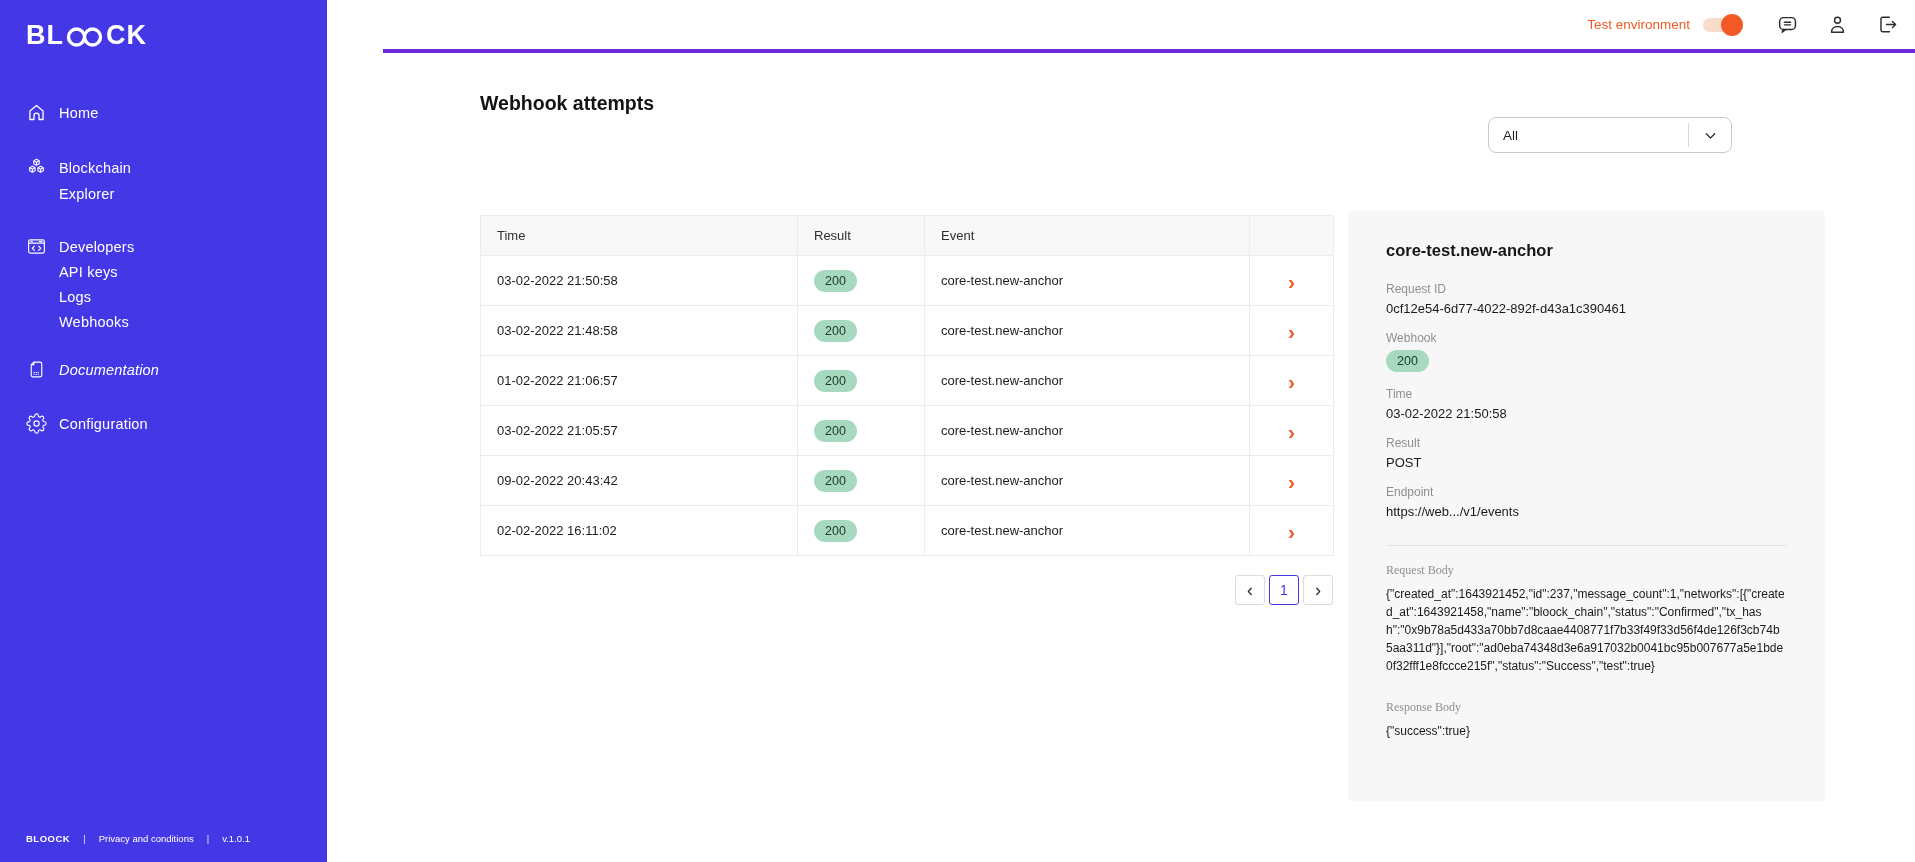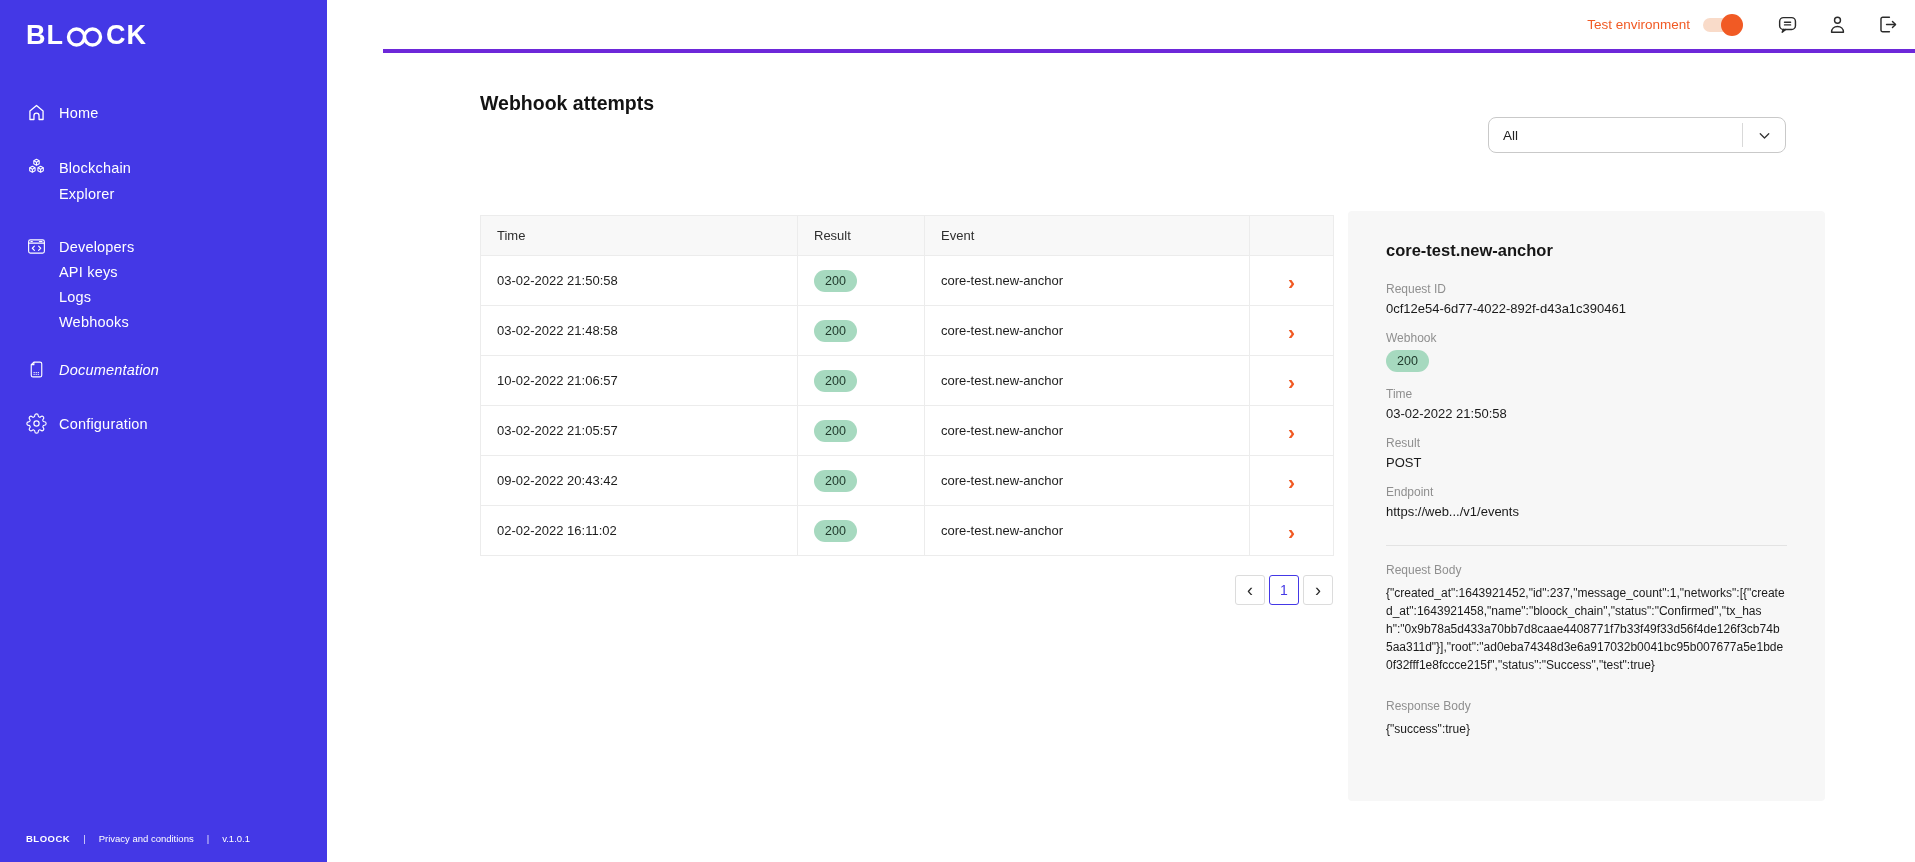--- a/index.html
+++ b/index.html
@@ -38,21 +38,21 @@
             padding-right:16px; gap:27px; }
   .env-wrap { display:flex; align-items:center; gap:13px; margin-right:10px; cursor:pointer; }
   .env-label { color:#f15a24; font-size:13.5px; }
   .toggle { position:relative; width:36px; height:14px; border-radius:7px; background:#f9dbc9; }
   .toggle-knob { position:absolute; right:-4px; top:-4px; width:22px; height:22px; border-radius:50%; background:#f15a24; }
   .top-icon { width:23px; height:23px; cursor:pointer; }
 
   
   .main-title { position:absolute; left:480px; top:92px; font-size:19.5px; font-weight:700; color:#131313; }
 
-  .filter { position:absolute; left:1488px; top:117px; width:298px; height:36px; background:#fff;
+  .filter { position:absolute; left:1488px; top:117px; width:244px; height:36px; background:#fff;
             border:1px solid #c9c9c9; border-radius:8px; display:flex; align-items:center; cursor:pointer; }
   .filter-value { flex:1; padding-left:14px; font-size:13.5px; color:#222; }
   .filter-divider { width:1px; height:24px; background:#d9d9d9; }
   .filter-caret { width:42px; display:flex; align-items:center; justify-content:center; }
 
   table.attempts { position:absolute; left:480px; top:215px; width:853px; border-collapse:collapse;
                    table-layout:fixed; background:#fff; }
   .attempts th, .attempts td { border:1px solid #ececec; text-align:left; }
   .attempts th { height:40px; background:#f8f8f8; font-weight:400; font-size:13px; color:#2f2f2f; padding-left:16px; }
   .attempts td { height:50px; font-size:13px; color:#1d1d1d; padding-left:16px; }
@@ -69,21 +69,21 @@
   .page-btn.active { border-color:#4438e6; color:#4438e6; font-size:14px; font-weight:400; }
 
   
   .panel { position:absolute; left:1348px; top:211px; width:477px; height:590px; background:#f7f7f7;
            border-radius:4px; padding:30px 38px; }
   .panel-title { font-size:16.5px; font-weight:700; color:#161616; margin-bottom:22px; }
   .field { margin-bottom:15px; }
   .field-label { font-size:12px; color:#8f8f8f; margin-bottom:5px; }
   .field-value { font-size:13px; color:#1a1a1a; }
   .panel-divider { border:none; border-top:1px solid #e3e3e3; margin:26px 0 17px; }
-  .body-block .field-label { margin-bottom:7px; }
+  .body-block .field-label { margin-bottom:7px;font-family:Liberation Serif, serif; }
   .body-text { font-size:12px; line-height:1.5; color:#1a1a1a; word-break:break-all; width:400px; }
   .response-block { margin-top:25px; }
 </style>
 </head>
 <body>
 
 <aside class="sidebar">
   <div class="logo">
     <span>BL</span>
     <svg class="logo-oo" width="40" height="24" viewBox="0 0 40 24" fill="none" stroke="#ffffff" stroke-width="3.4">
@@ -219,21 +219,21 @@
       <td>core-test.new-anchor</td>
       <td class="action-cell"><span class="row-chevron">›</span></td>
     </tr>
     <tr>
       <td>03-02-2022 21:48:58</td>
       <td><span class="pill">200</span></td>
       <td>core-test.new-anchor</td>
       <td class="action-cell"><span class="row-chevron">›</span></td>
     </tr>
     <tr>
-      <td>10-02-2022 21:06:57</td>
+      <td>01-02-2022 21:06:57</td>
       <td><span class="pill">200</span></td>
       <td>core-test.new-anchor</td>
       <td class="action-cell"><span class="row-chevron">›</span></td>
     </tr>
     <tr>
       <td>03-02-2022 21:05:57</td>
       <td><span class="pill">200</span></td>
       <td>core-test.new-anchor</td>
       <td class="action-cell"><span class="row-chevron">›</span></td>
     </tr>

